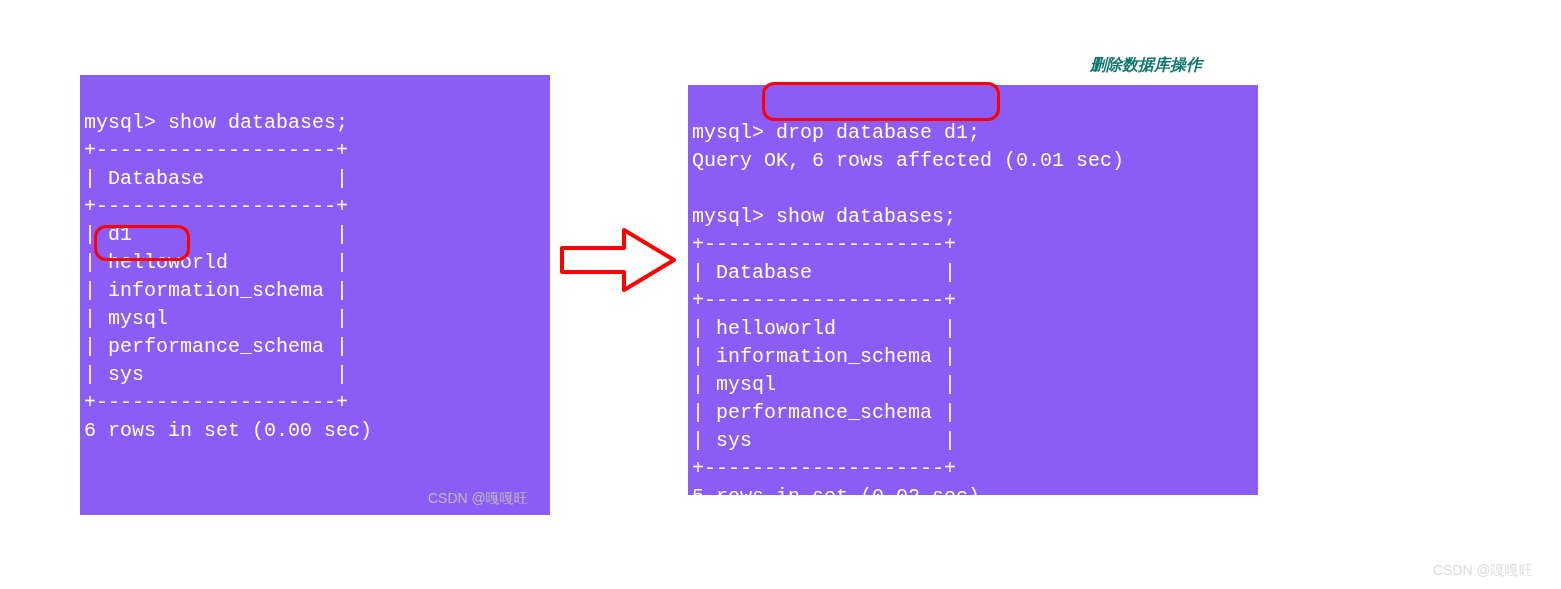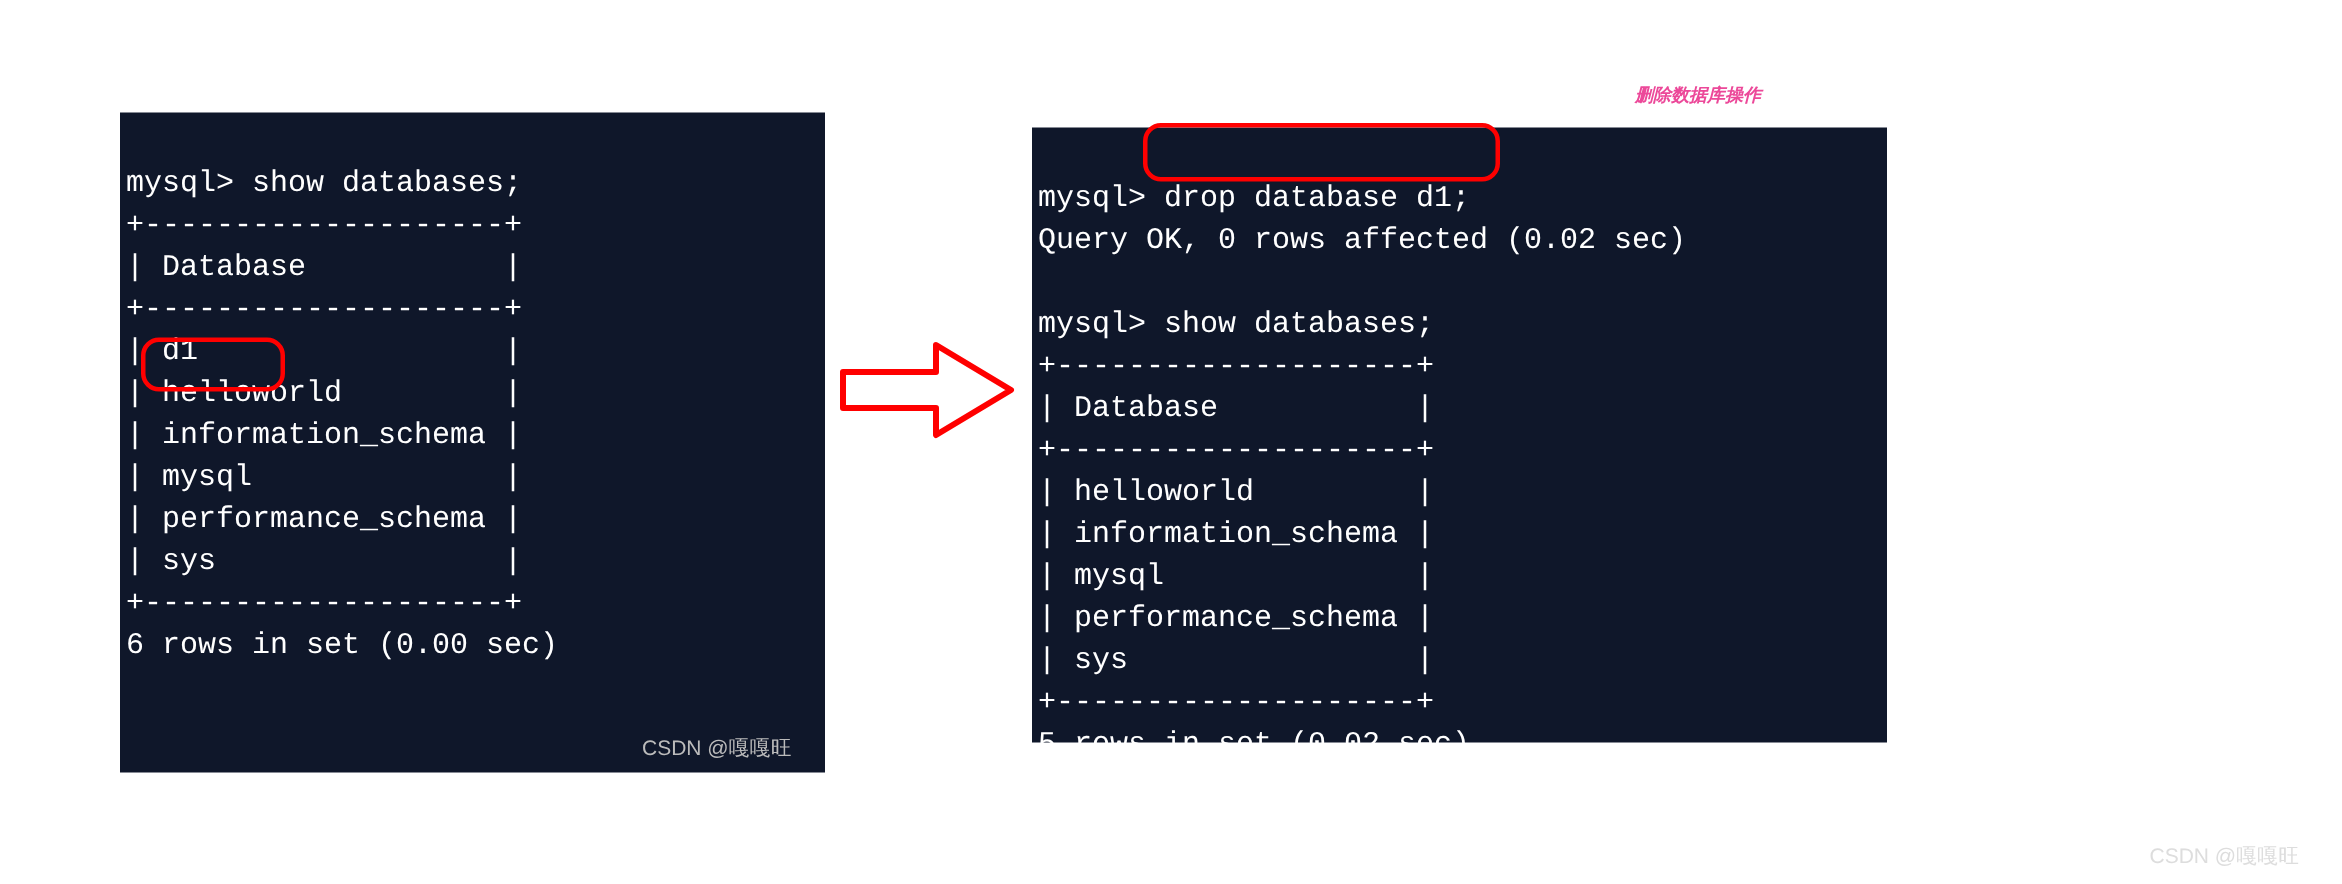--- a/index.html
+++ b/index.html
@@ -6,21 +6,21 @@
     margin: 0;
     padding: 0;
     width: 1561px;
     height: 589px;
     background: #ffffff;
     font-family: Consolas, "Courier New", monospace;
     position: relative;
     overflow: hidden;
   }
   .terminal {
-    background: #0f172a;
+    background: #8b5cf6;
     color: #ffffff;
     font-size: 20px;
     line-height: 1.4;
     white-space: pre;
     position: absolute;
     box-sizing: border-box;
     padding: 6px 4px 4px 4px;
   }
   .terminal-left {
     left: 80px;
@@ -34,22 +34,22 @@
     width: 570px;
     height: 410px;
   }
   .annotation-title {
     position: absolute;
     left: 1090px;
     top: 55px;
     font-family: "SimHei", "Microsoft YaHei", sans-serif;
     font-style: italic;
     font-weight: bold;
-    font-size: 12px;
-    color: #ec4899;
+    font-size: 16px;
+    color: #0f766e;
   }
   .highlight-box {
     position: absolute;
     border: 3px solid #ff0000;
     border-radius: 12px;
     pointer-events: none;
   }
   .hl-d1 {
     left: 94px;
     top: 225px;
@@ -103,21 +103,21 @@
 <span>| information_schema |</span>
 <span>| mysql              |</span>
 <span>| performance_schema |</span>
 <span>| sys                |</span>
 <span>+--------------------+</span>
 <span>6 rows in set (0.00 sec)</span>
 </div>
 
 <div class="terminal terminal-right">
 <span>mysql&gt; drop database d1;</span>
-<span>Query OK, 0 rows affected (0.02 sec)</span>
+<span>Query OK, 6 rows affected (0.01 sec)</span>
 <span></span>
 <span>mysql&gt; show databases;</span>
 <span>+--------------------+</span>
 <span>| Database           |</span>
 <span>+--------------------+</span>
 <span>| helloworld         |</span>
 <span>| information_schema |</span>
 <span>| mysql              |</span>
 <span>| performance_schema |</span>
 <span>| sys                |</span>

